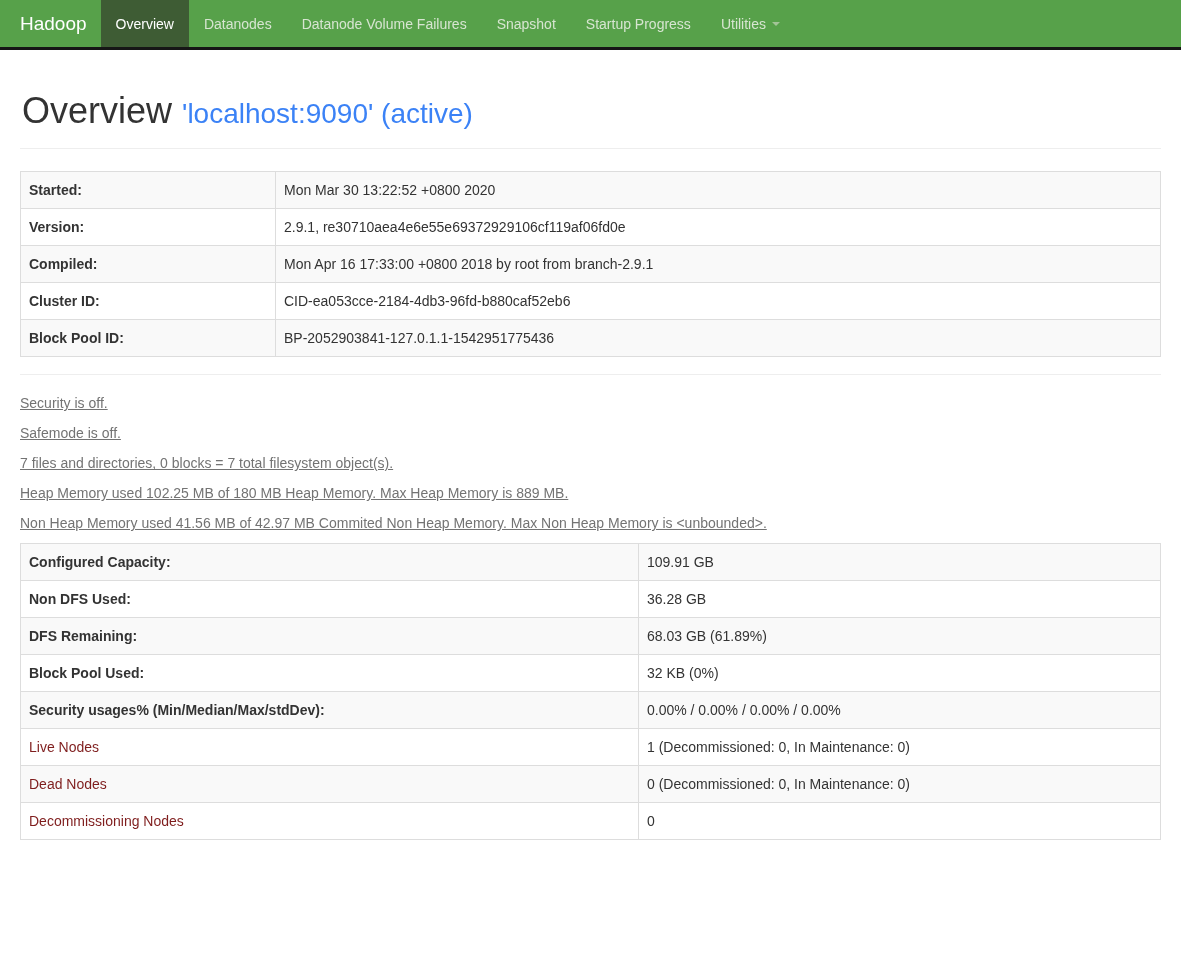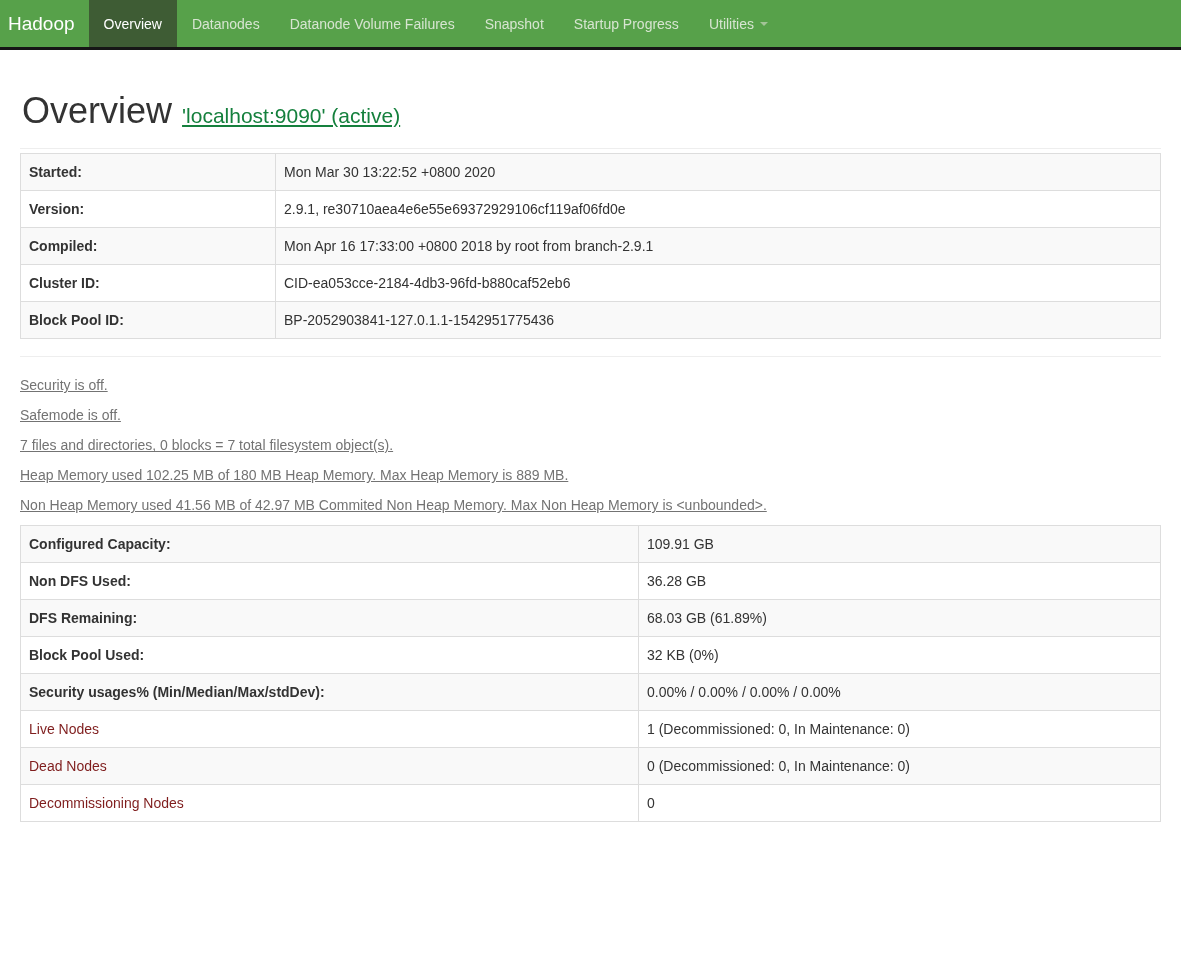--- a/index.html
+++ b/index.html
@@ -16,21 +16,21 @@
   .navbar {
     height: 50px;
     background: #57a14a;
     border-bottom: 3px solid #161616;
     display: flex;
     align-items: stretch;
     white-space: nowrap;
   }
   .navbar-brand {
     display: flex; align-items: center;
-    padding: 0 14px 0 8px;
+    padding: 0 14px 0 20px;
     color: #ffffff;
     font-size: 19px;
     text-decoration: none;
     cursor: pointer;
   }
   .navbar-nav { display: flex; list-style: none; align-items: stretch; }
   .navbar-nav li { display: flex; align-items: stretch; }
   .navbar-nav a {
     display: flex; align-items: center;
     padding: 0 15px;
@@ -57,24 +57,23 @@
   .content { padding: 0 20px; }
 
   h1.section-title {
     margin: 41px 0 0 2px;
     font-size: 36px;
     font-weight: 500;
     color: #333333;
     line-height: 1.12;
   }
   h1.section-title small {
-    font-size: 21px;
+    font-size: 28px;
     font-weight: 400;
-    color: #15803d;
-    text-decoration: underline;
+    color: #3b82f6;
   }
   hr.section-rule {
     margin-top: 17px;
     border: none;
     border-top: 1px solid #eeeeee;
   }
 
   
   table.info-table {
     width: 100%;
@@ -84,21 +83,21 @@
   table.info-table th, table.info-table td {
     padding: 8px;
     border: 1px solid #dddddd;
     text-align: left;
     vertical-align: top;
     line-height: 20px;
     font-size: 14px;
   }
   table.info-table th { font-weight: bold; color: #333333; }
   table.info-table tr:nth-child(odd) { background: #f9f9f9; }
-  table.overview-table { margin-top: 4px; }
+  table.overview-table { margin-top: 22px; }
   table.overview-table th { width: 255px; }
   table.summary-table { margin-top: 10px; padding-left: 29px; }
   table.summary-table th { width: 618px; }
   table.info-table a.node-link {
     color: #7f1d1d;
     font-weight: normal;
     text-decoration: none;
     cursor: pointer;
   }
 

